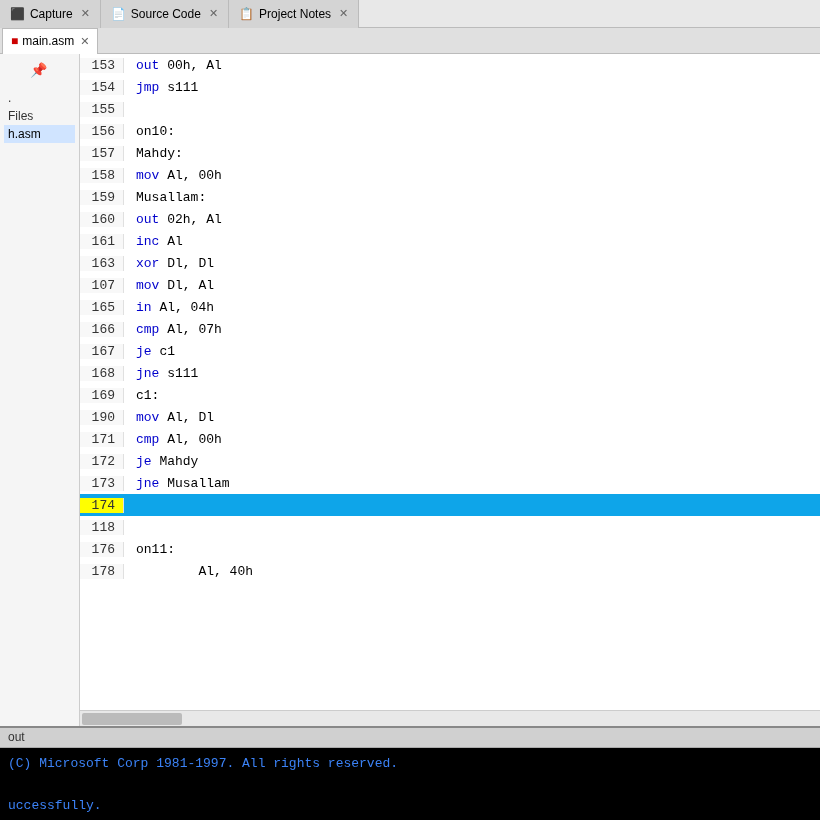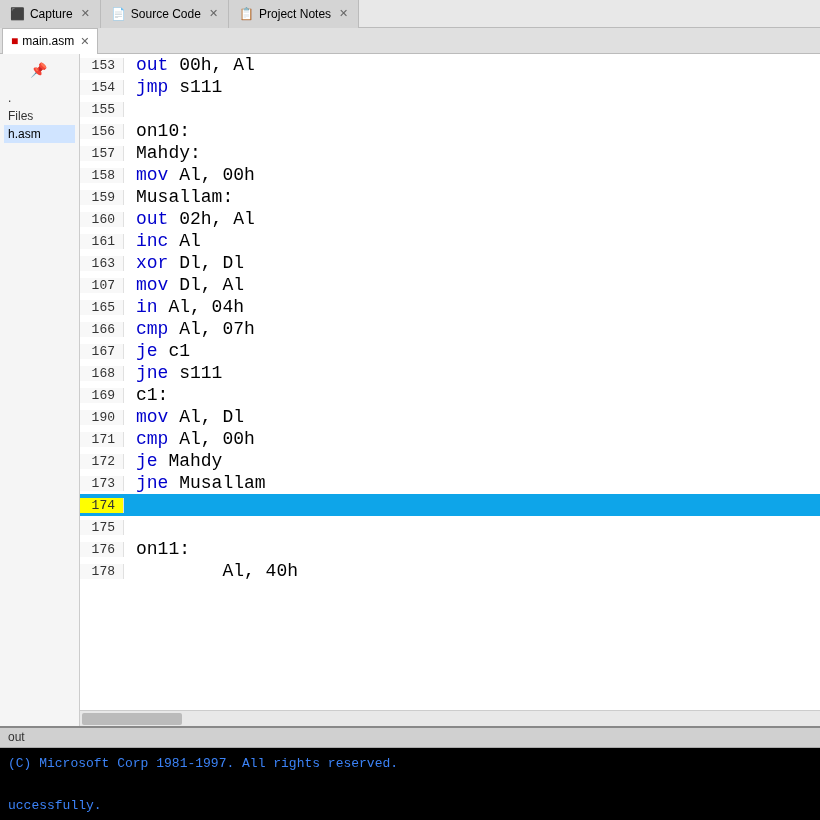--- a/index.html
+++ b/index.html
@@ -107,21 +107,21 @@
       color: #333;
       font-size: 13px;
       font-family: 'Courier New', Courier, monospace;
       user-select: none;
       background: #f8f8f8;
       border-right: 1px solid #e0e0e0;
     }
     .line-content {
       padding-left: 12px;
       font-family: 'Courier New', Courier, monospace;
-      font-size: 18px;
+      font-size: 13px;
       color: #000;
       white-space: pre;
     }
     .kw { color: #0000cc; }
 
     
     .h-scroll {
       height: 16px;
       background: #e8e8e8;
       border-top: 1px solid #ccc;
@@ -294,21 +294,21 @@
       </div>
       <div class="code-line">
         <span class="line-number">173</span>
         <span class="line-content"><span class="kw">jne</span> Musallam</span>
       </div>
       <div class="code-line highlighted">
         <span class="line-number" style="background:#ffff00;">174</span>
         <span class="line-content"></span>
       </div>
       <div class="code-line">
-        <span class="line-number">175</span>
+        <span class="line-number">118</span>
         <span class="line-content"></span>
       </div>
       <div class="code-line">
         <span class="line-number">176</span>
         <span class="line-content">on11:</span>
       </div>
       <div class="code-line">
         <span class="line-number">178</span>
         <span class="line-content">        Al, 40h</span>
       </div>

